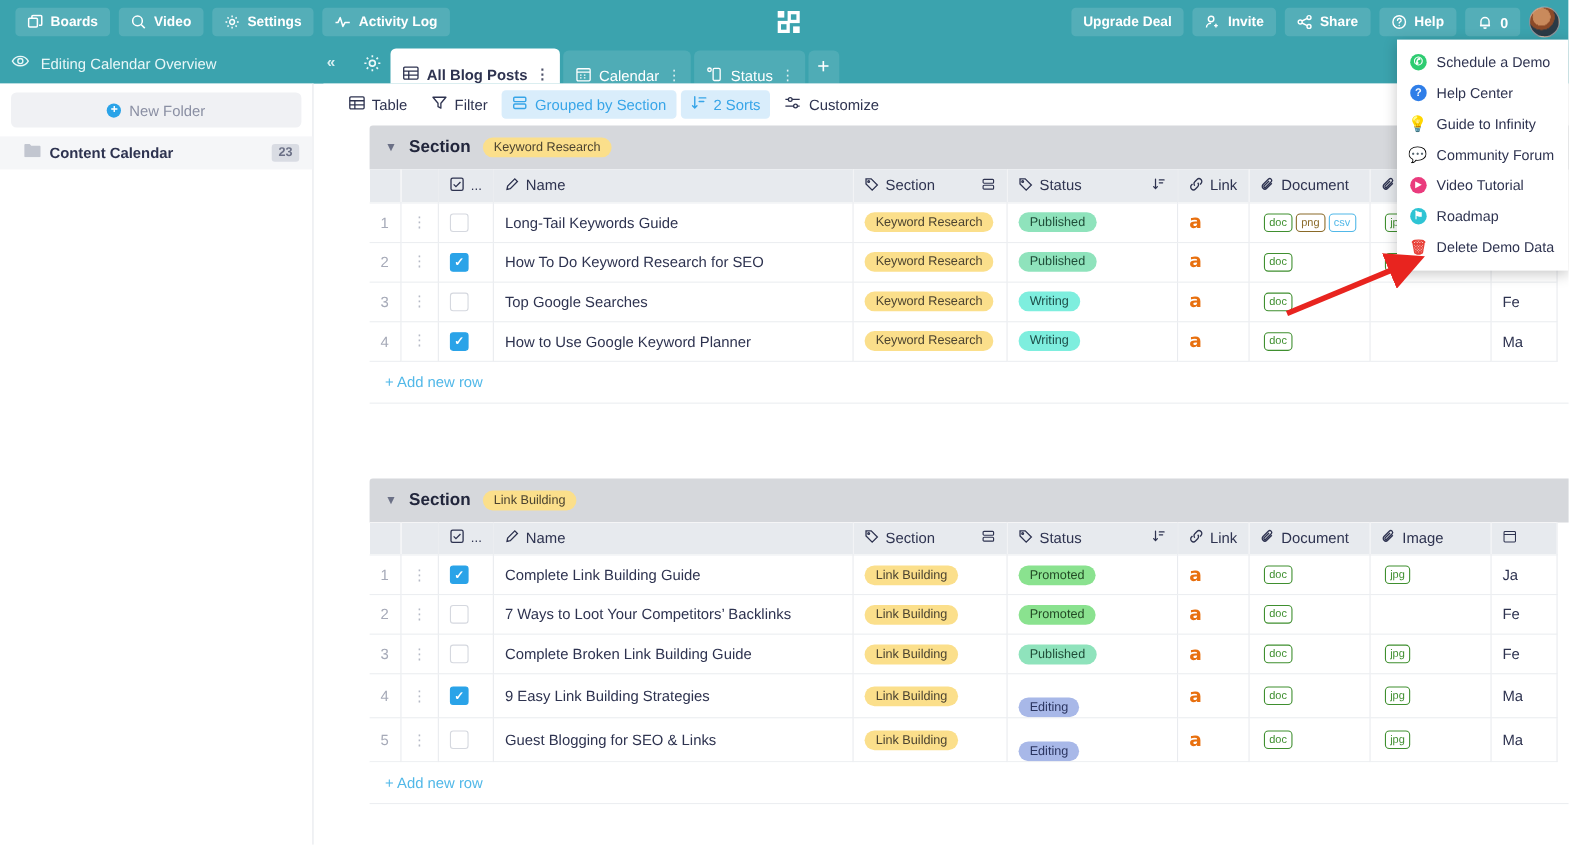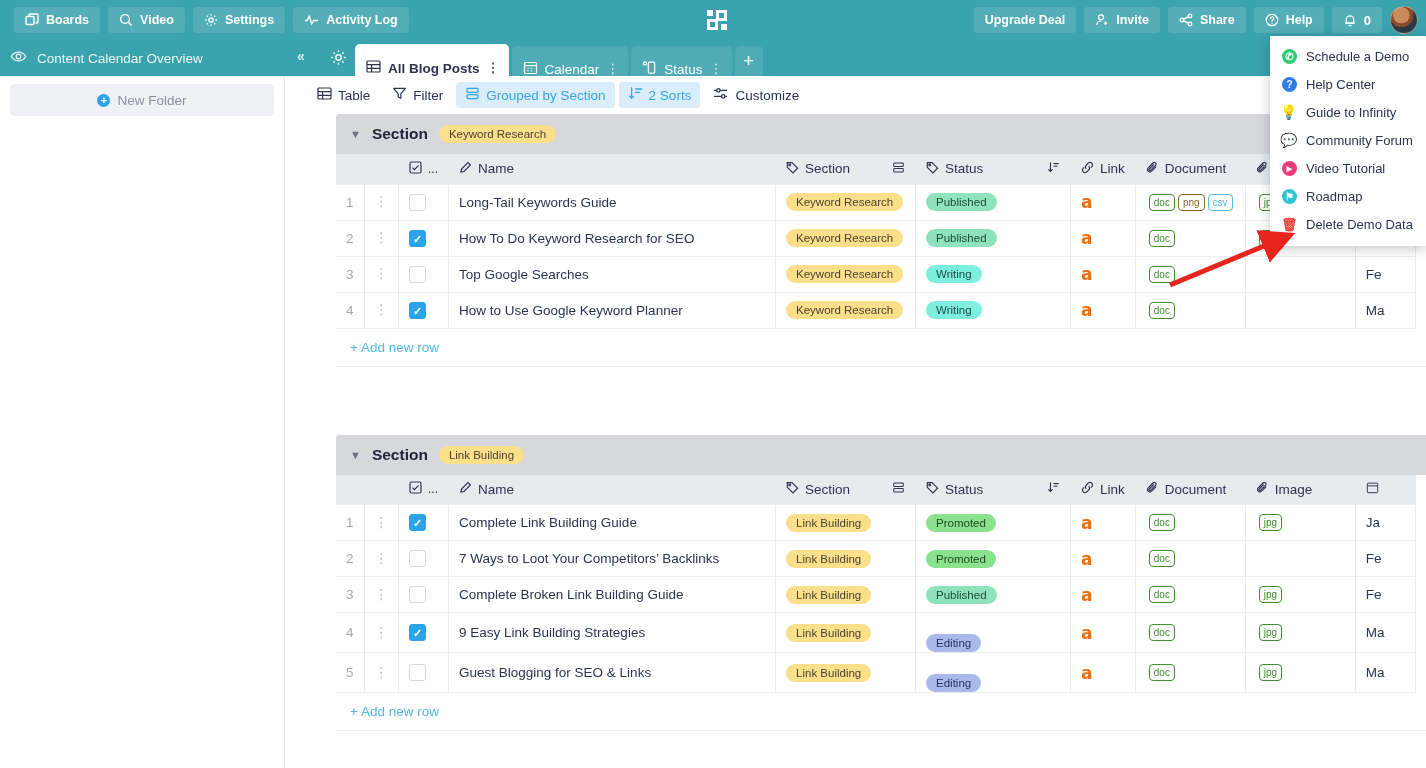--- a/index.html
+++ b/index.html
@@ -302,21 +302,21 @@
   </div>
 
   <div class="subbar">
     <div class="side-head">
       <span>
         <svg width="17" height="15" viewBox="0 0 17 15" fill="none" stroke="#e9f7f8" stroke-width="1.25">
           <path d="M1.3 7.5S3.8 3.2 8.5 3.2 15.7 7.5 15.7 7.5 13.2 11.8 8.5 11.8 1.3 7.5 1.3 7.5z"></path>
           <circle cx="8.5" cy="7.5" r="2.3"></circle>
         </svg>
       </span>
-      <span class="side-title">Content Calendar Overview</span>
+      <span class="side-title">Editing Calendar Overview</span>
     </div>
     <div class="collapse-btn">«</div>
 
     <div class="gear-tab">
       <svg width="17" height="17" viewBox="0 0 14 14" fill="none" stroke="#eaf8f9" stroke-width="1.25">
         <circle cx="7" cy="7" r="2.2"></circle>
         <path d="M7 1v1.6M7 11.4V13M1 7h1.6M11.4 7H13M2.8 2.8l1.1 1.1M10.1 10.1l1.1 1.1M11.2 2.8l-1.1 1.1M3.9 10.1l-1.1 1.1"></path>
       </svg>
     </div>
 
@@ -353,20 +353,29 @@
         <span class="dots">⋮</span>
       </div>
       <div class="tab-add">+</div>
     </div>
   </div>
 
   <div class="sidebar">
     <div class="new-folder">
       <span class="plus-circle">+</span>
       <span>New Folder</span>
+    </div>
+    <div class="folder-row">
+      <span>
+        <svg width="15" height="13" viewBox="0 0 15 13" fill="#c2c6d0">
+          <path d="M0 2a1 1 0 011-1h4l1.4 1.5H14a1 1 0 011 1V12a1 1 0 01-1 1H1a1 1 0 01-1-1z"></path>
+        </svg>
+      </span>
+      <span class="folder-name">Content Calendar</span>
+      <span class="folder-count">23</span>
     </div>
   </div>
 
   <div class="main">
     <div class="toolbar">
       <div class="tool">
         <span>
           <svg width="15" height="15" viewBox="0 0 15 15" fill="none" stroke="#2e3350" stroke-width="1.2">
             <rect x="1" y="2" width="13" height="11" rx="1"></rect>
               <path d="M1 5.6h13M5.6 5.6V13M1 9.3h13"></path>

